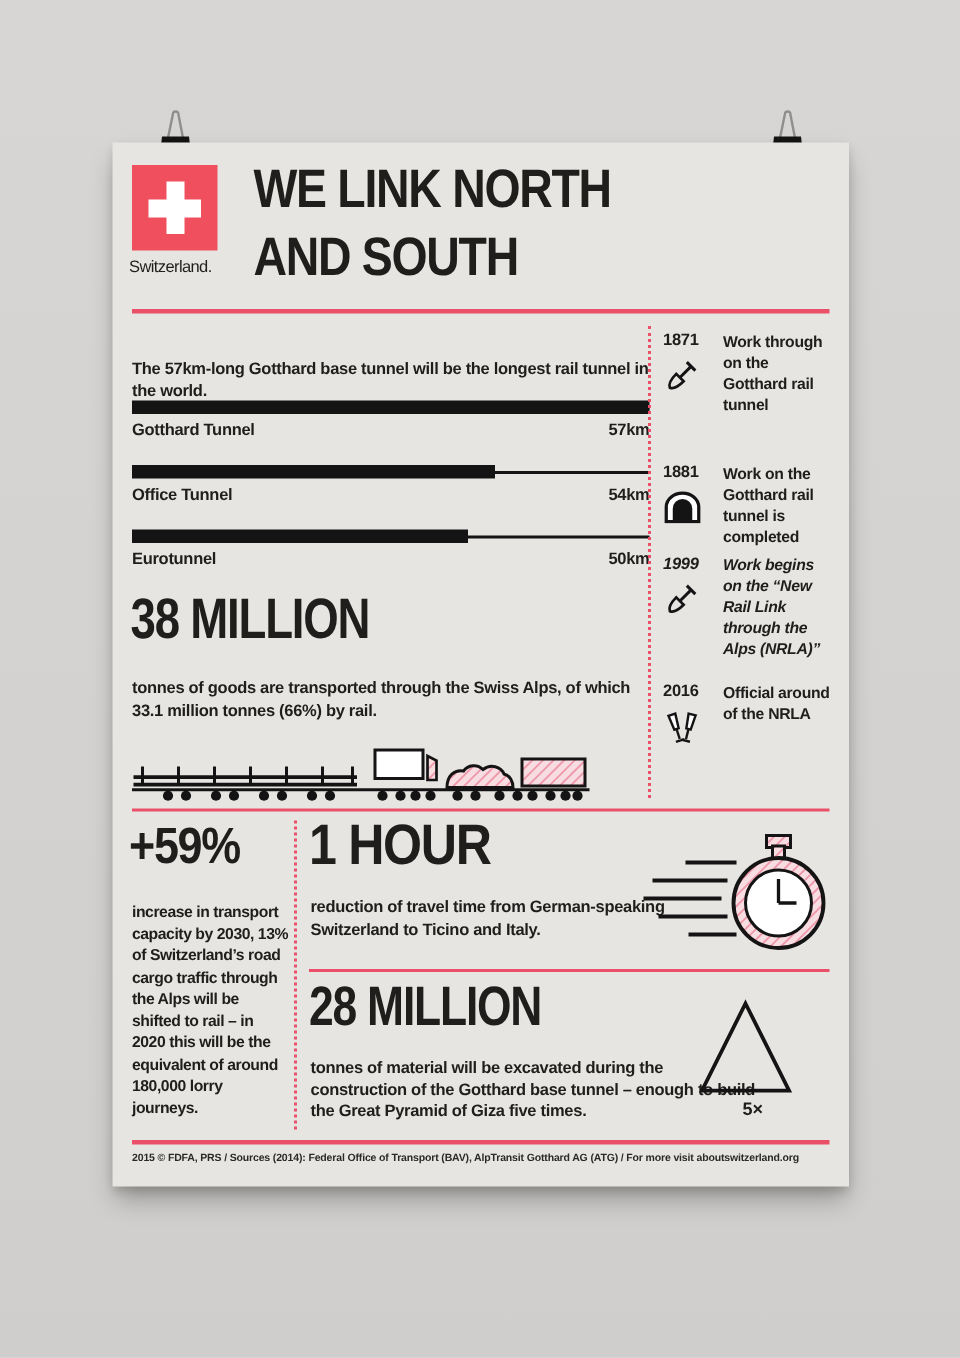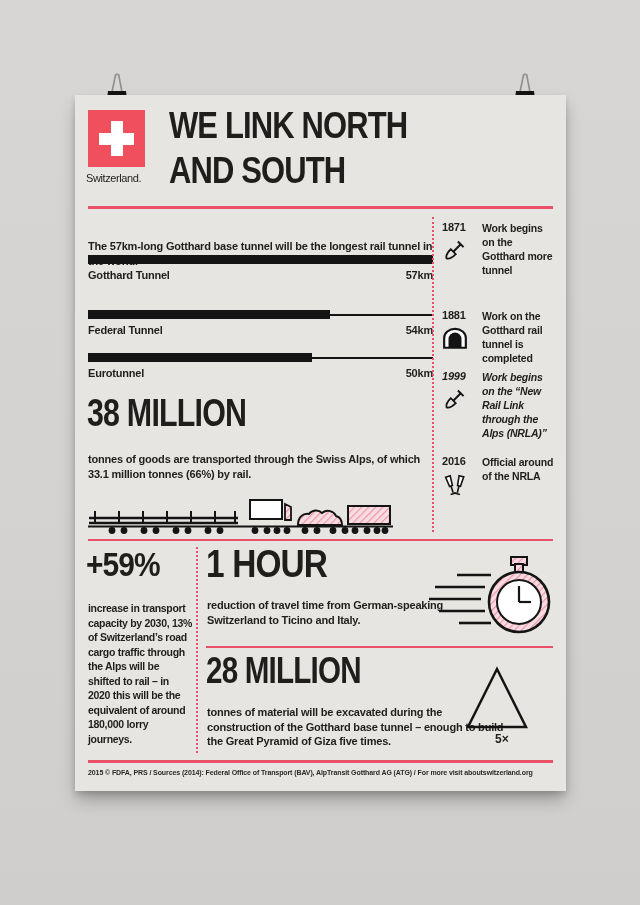--- a/index.html
+++ b/index.html
@@ -68,37 +68,37 @@
     </div>
     <div class="brand-label">Switzerland.</div>
     <div class="title">
       <span>WE LINK NORTH</span><br>
       <span>AND SOUTH</span>
     </div>
     <div class="rule" style="left:13px;top:111px;width:465px;height:3px;"></div>
 
     <div class="copy" style="left:13px;top:126px;width:348px;margin-top:18px;">The 57km-long Gotthard base tunnel will be the longest rail tunnel in the world.</div>
 
-    <div class="bar-group" style="top:160px;">
+    <div class="bar-group" style="top:172px;">
       <div class="bar-track">
         <div class="bar-line"></div>
         <div class="bar-fill" style="width: 100%;"></div>
       </div>
       <div class="bar-labels">
         <span>Gotthard Tunnel</span>
         <span>57km</span>
       </div>
     </div>
     <div class="bar-group" style="top:215px;">
       <div class="bar-track">
         <div class="bar-line"></div>
         <div class="bar-fill" style="width: 70%;"></div>
       </div>
       <div class="bar-labels">
-        <span>Federal Tunnel</span>
+        <span>Office Tunnel</span>
         <span>54km</span>
       </div>
     </div>
     <div class="bar-group" style="top:258px;">
       <div class="bar-track">
         <div class="bar-line"></div>
         <div class="bar-fill" style="width: 65%;"></div>
       </div>
       <div class="bar-labels">
         <span>Eurotunnel</span>
@@ -168,21 +168,21 @@
       <div class="tl-left">
         <div class="tl-year">1871</div>
         <svg class="tl-icon" width="24" height="26" viewBox="0 0 24 26">
           <g transform="rotate(45 12 12)">
             <line x1="8" y1="2.5" x2="16" y2="2.5" stroke="#141414" stroke-width="2"></line>
             <line x1="12" y1="2.5" x2="12" y2="13" stroke="#141414" stroke-width="2"></line>
             <path d="M8.5,13 Q8.5,21 12,22.5 Q15.5,21 15.5,13 Z" fill="#e7e5e2" stroke="#141414" stroke-width="1.8"></path>
           </g>
         </svg>
       </div>
-      <div class="tl-text">Work begins on the Gotthard more tunnel</div>
+      <div class="tl-text">Work through on the Gotthard rail tunnel</div>
     </div>
 
     <div class="tl-entry" style="top:214px;">
       <div class="tl-left">
         <div class="tl-year">1881</div>
         <svg class="tl-icon" width="26" height="22" viewBox="0 0 24 20">
           <path d="M2,19 V10 A10,8.5 0 0 1 22,10 V19 Z" fill="#ffffff" stroke="#141414" stroke-width="2"></path>
           <path d="M6,19 V11 A6,6 0 0 1 18,11 V19 Z" fill="#141414"></path>
         </svg>
       </div>

